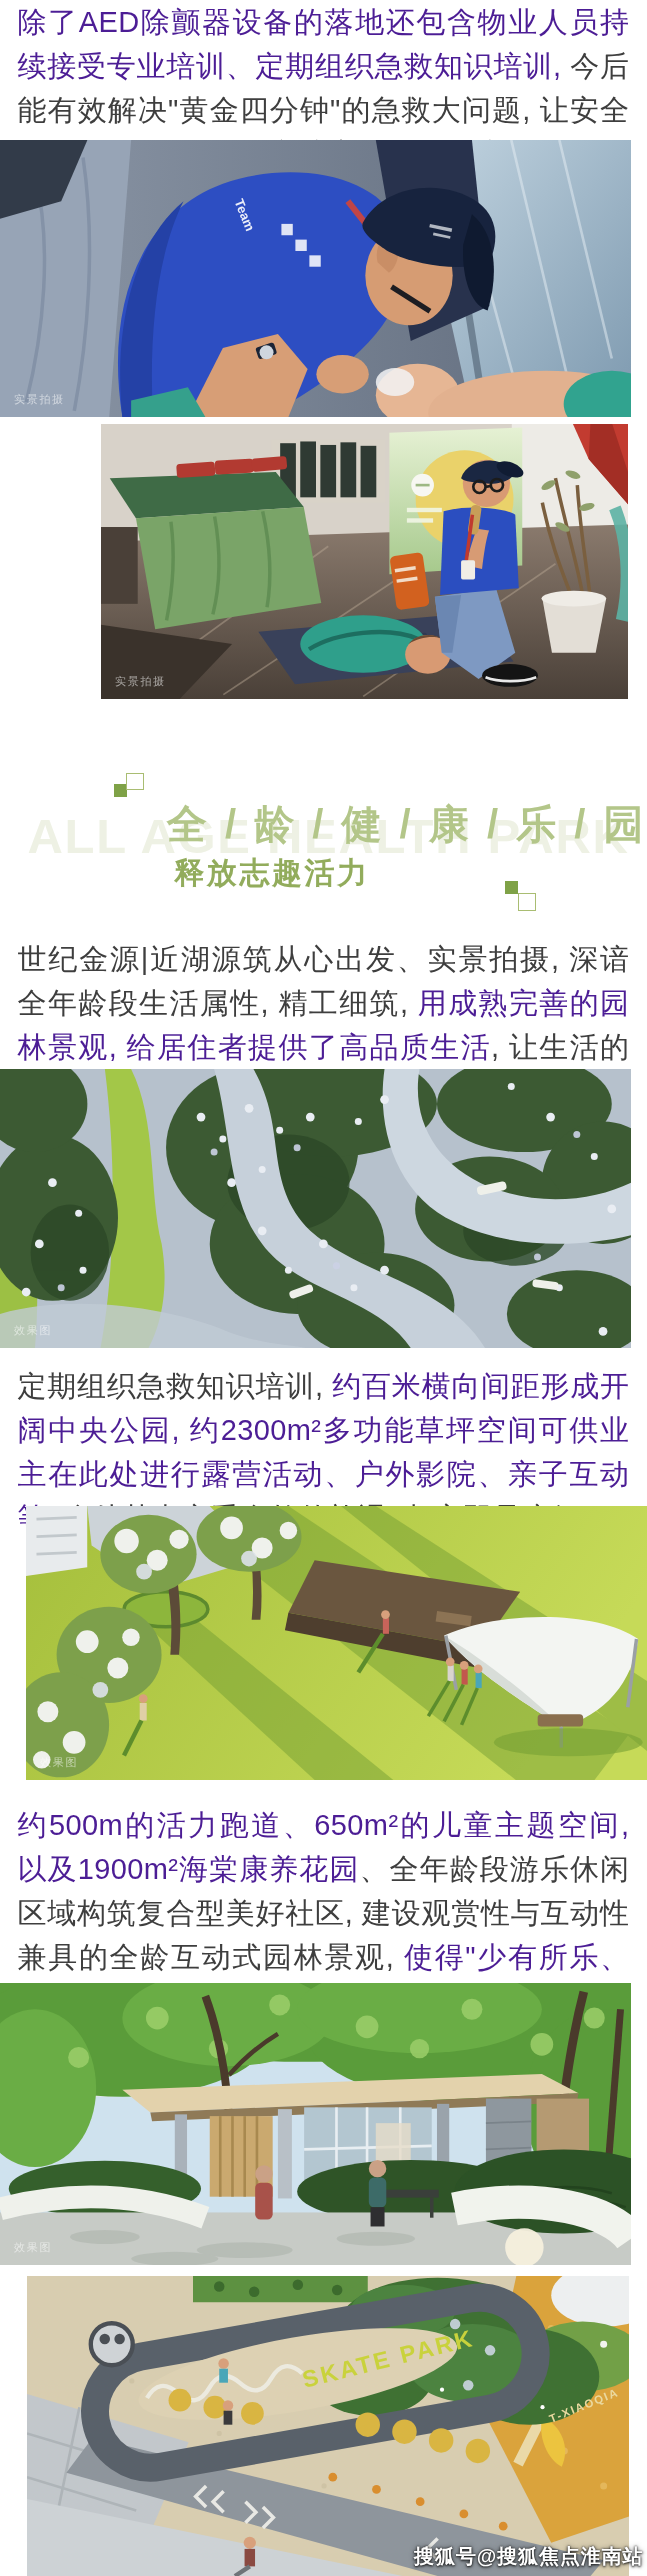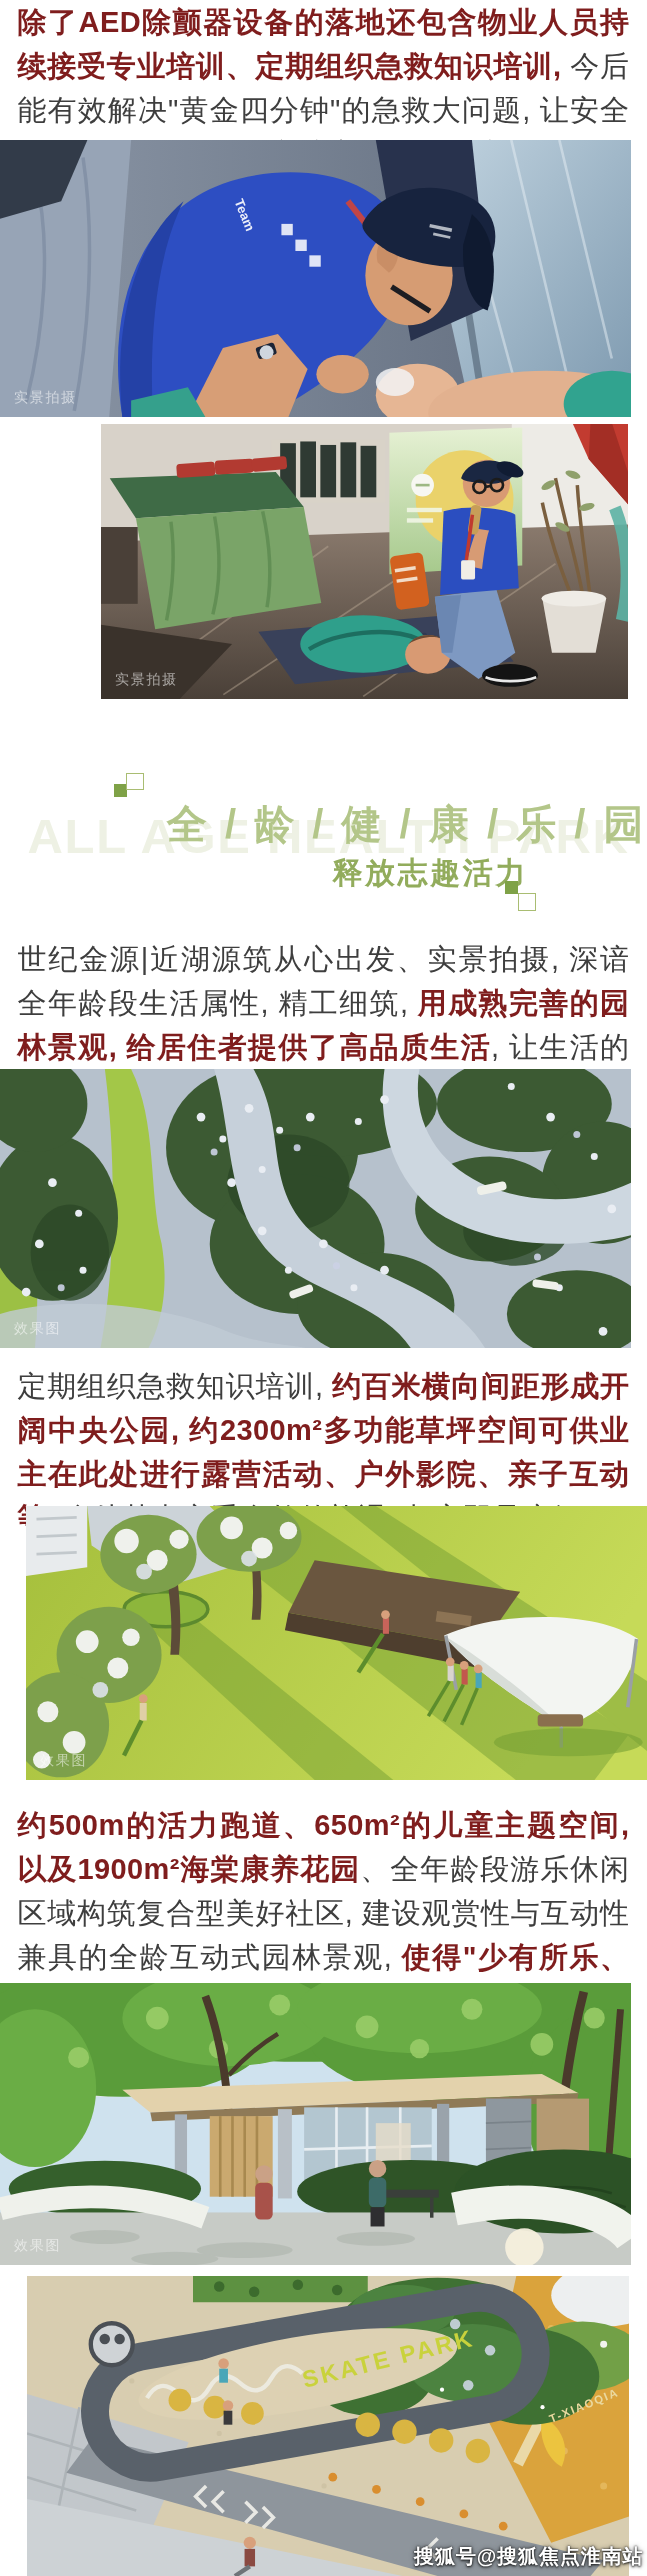--- a/index.html
+++ b/index.html
@@ -1,43 +1,43 @@
 <!DOCTYPE html>
 <html style="font-size:14px"><head>
 <meta charset="utf-8">
 <style>
   html,body{margin:0;padding:0;background:#ffffff;}
   body{width:647px;height:2576px;position:relative;overflow:hidden;
        font-family:"Liberation Sans",sans-serif;}
   .para{position:absolute;left:17.5px;width:612px;font-size:29px;line-height:44px;
         letter-spacing:0.4px;text-align:justify;color:#3e3e3e;font-weight:500;margin:0;}
-  .para .g{color:#7f1d1d;font-weight:700;}
+  .para .g{color:#4c1d95;font-weight:400;}
   .p1{top:0px;}
   .p2{top:937px;}
   .p3{top:1364px;}
   .p4{top:1803px;}
 
   .photo{position:absolute;overflow:hidden;background:#9aa4ae;}
   .photo svg{display:block;width:100%;height:100%;}
-  .photo-label{position:absolute;left:14px;bottom:10.5px;font-size:14px;
+  .photo-label{position:absolute;left:14px;bottom:10.5px;font-size:11px;
         color:rgba(255,255,255,.55);letter-spacing:1.7px;white-space:nowrap;}
   #photo1{top:140px;left:0;width:631px;height:277px;}
   #photo2{top:424px;left:101px;width:527px;height:275px;}
   #photo3{top:1069px;left:0;width:631px;height:279px;}
   #photo4{top:1506px;left:26px;width:621px;height:274px;}
   #photo5{top:1983px;left:0;width:631px;height:282px;}
   #photo6{top:2276px;left:27px;width:602px;height:300px;}
 
   .header{position:absolute;top:771px;left:0;width:647px;height:166px;}
   .header .wm{position:absolute;top:37px;left:-30px;width:717px;font-size:49px;font-weight:800;
         letter-spacing:1.7px;color:#eef1e4;white-space:nowrap;text-align:center;}
   .header .title{position:absolute;top:26px;left:0;width:647px;text-align:right;font-size:40px;
         color:#b3c689;font-weight:700;letter-spacing:3.5px;}
-  .header .subtitle{position:absolute;top:82px;left:0;width:528px;text-align:right;font-size:30px;
-        font-weight:700;color:#92ac5c;letter-spacing:2.6px;}
+  .header .subtitle{position:absolute;top:82px;left:0;width:528px;text-align:center;font-size:30px;
+        font-weight:700;color:#92ac5c;letter-spacing:2.6px;padding-left:8px;}
   .deco{position:absolute;width:33px;height:33px;}
   .d1{left:114px;top:1.7px;}
   .d2{left:505px;top:110px;}
   .deco .sq-outline{position:absolute;width:15.7px;height:15.7px;border:1.7px solid #a9bd72;}
   .deco .sq-solid{position:absolute;width:13px;height:13px;background:#7fa247;}
   .d1 .sq-outline{left:12.2px;top:0;}
   .d1 .sq-solid{left:0;top:11.4px;}
   .d2 .sq-solid{left:0;top:0;}
   .d2 .sq-outline{left:13px;top:12.2px;}
 

